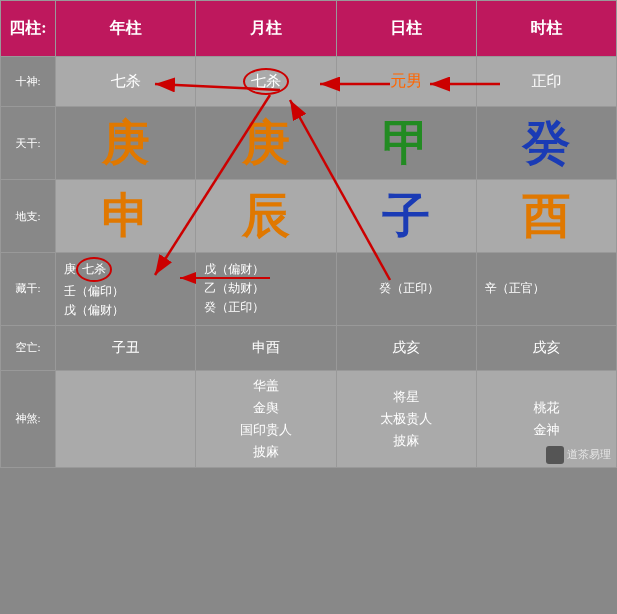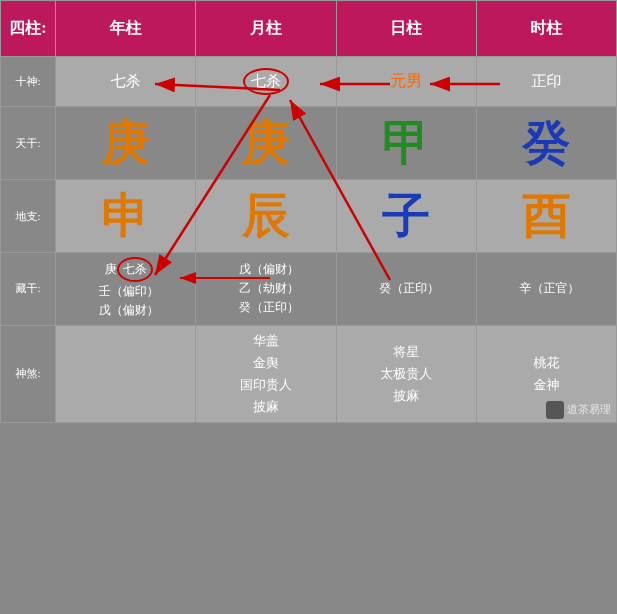--- a/index.html
+++ b/index.html
@@ -73,21 +73,21 @@
       border-radius: 50%;
       padding: 2px 6px;
       color: #fff;
       font-size: 15px;
     }
 
     .zanggan-cell {
       font-size: 12px;
       color: #fff;
       line-height: 1.6;
-      text-align: center;
+      text-align: left;
       padding-left: 8px;
     }
 
     .zanggan-highlight {
       display: inline-block;
       border: 2px solid #cc0000;
       border-radius: 50%;
       padding: 1px 4px;
       color: #fff;
       font-size: 12px;
@@ -211,26 +211,41 @@
           戊（偏财）
         </td>
         <td class="zanggan-cell">
           戊（偏财）<br>
           乙（劫财）<br>
           癸（正印）
         </td>
         <td class="zanggan-cell" style="text-align:center;">
           癸（正印）
         </td>
-        <td class="zanggan-cell" style="text-align:center;">
+        <td class="zanggan-cell" style="text-align:left;">
           辛（正官）
         </td>
       </tr>
 
 
+      <tr class="row-kongwang">
+        <td class="label-col">空亡:</td>
+        <td>
+          <span class="nayin-text">子丑</span>
+        </td>
+        <td>
+          <span class="nayin-text">申酉</span>
+        </td>
+        <td>
+          <span class="nayin-text">戌亥</span>
+        </td>
+        <td>
+          <span class="nayin-text">戌亥</span>
+        </td>
+      </tr>
 
       <tr class="row-shensha">
         <td class="label-col">神煞:</td>
         <td></td>
         <td>
           <div class="shensha-cell">华盖<br>金舆<br>国印贵人<br>披麻</div>
         </td>
         <td>
           <div class="shensha-cell">将星<br>太极贵人<br>披麻</div>
         </td>

